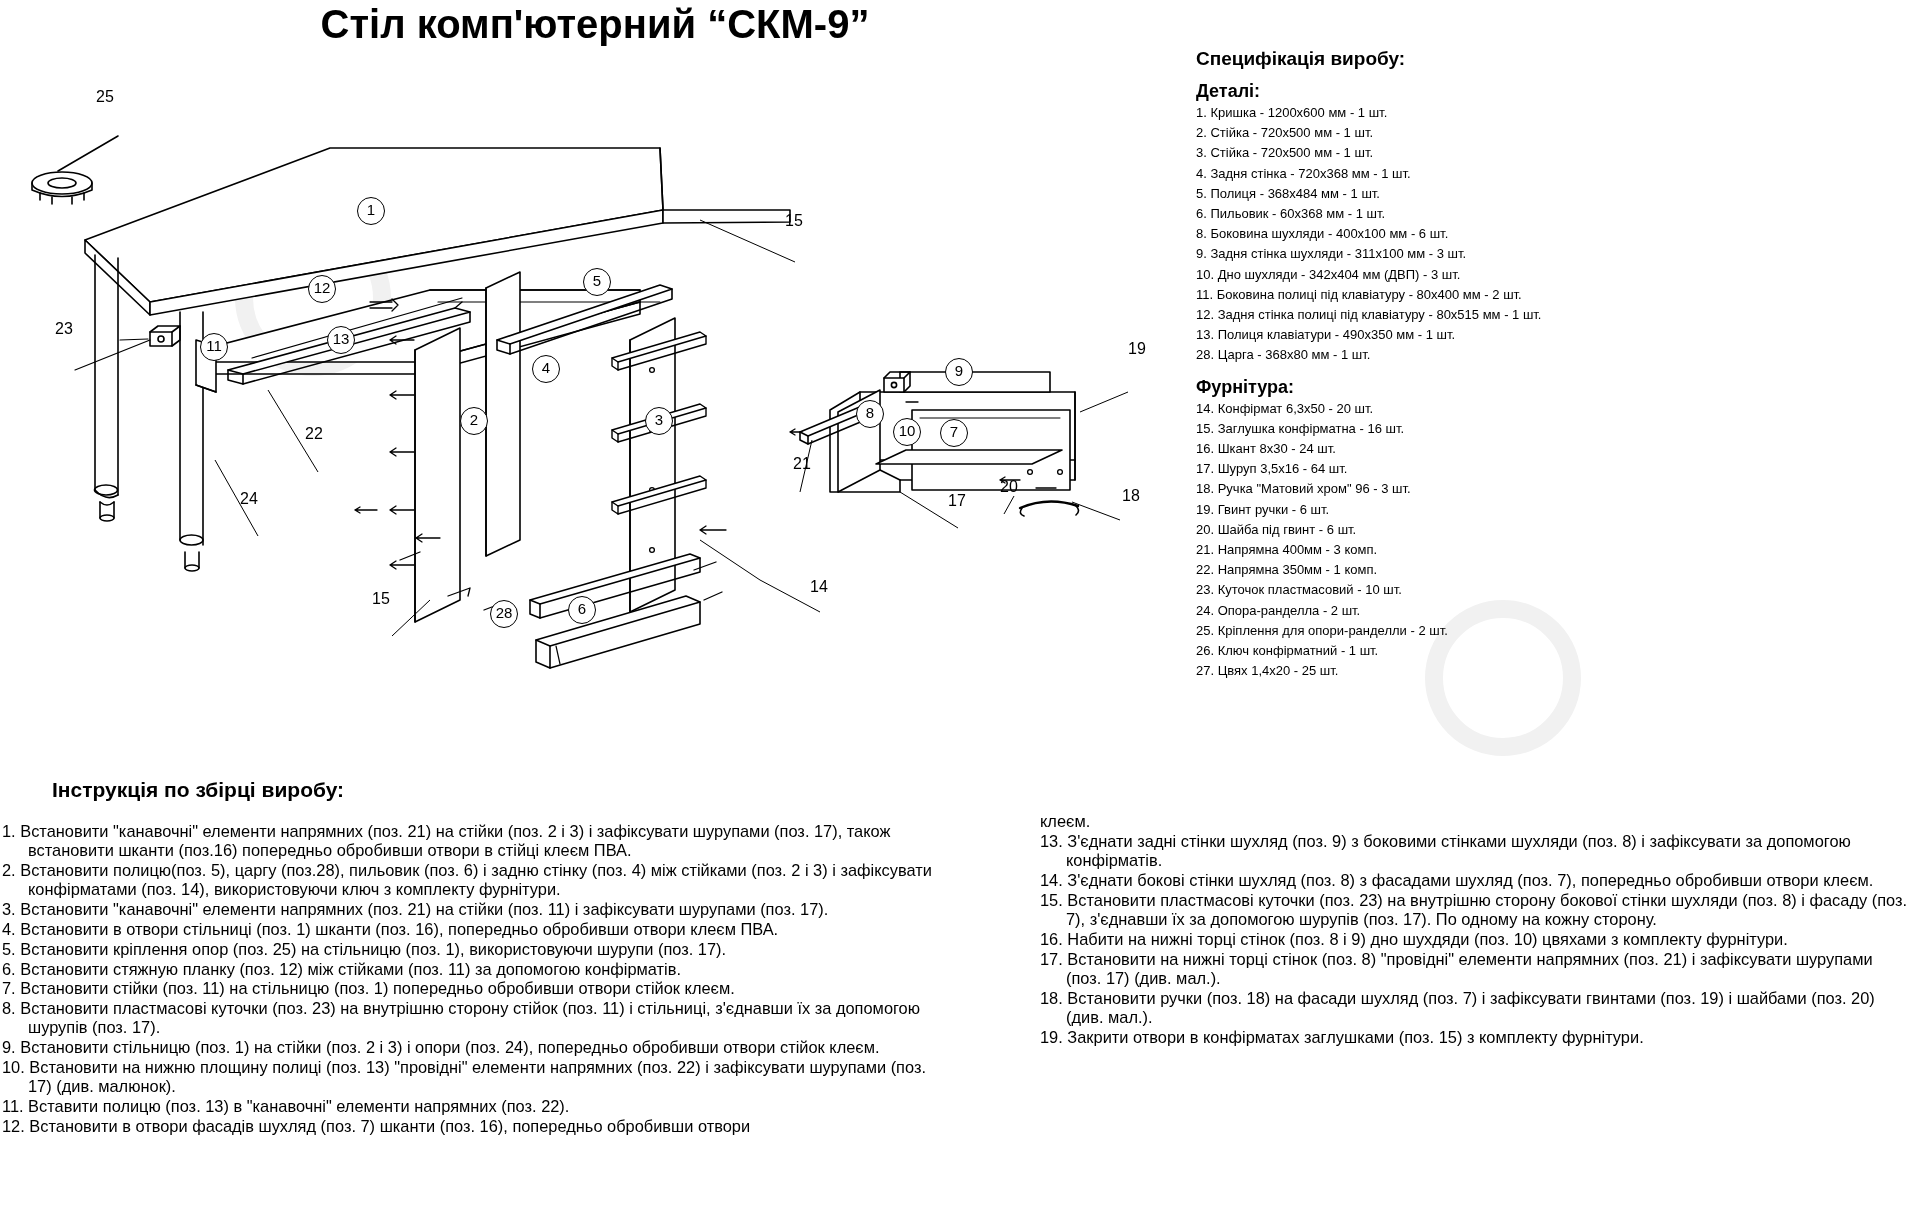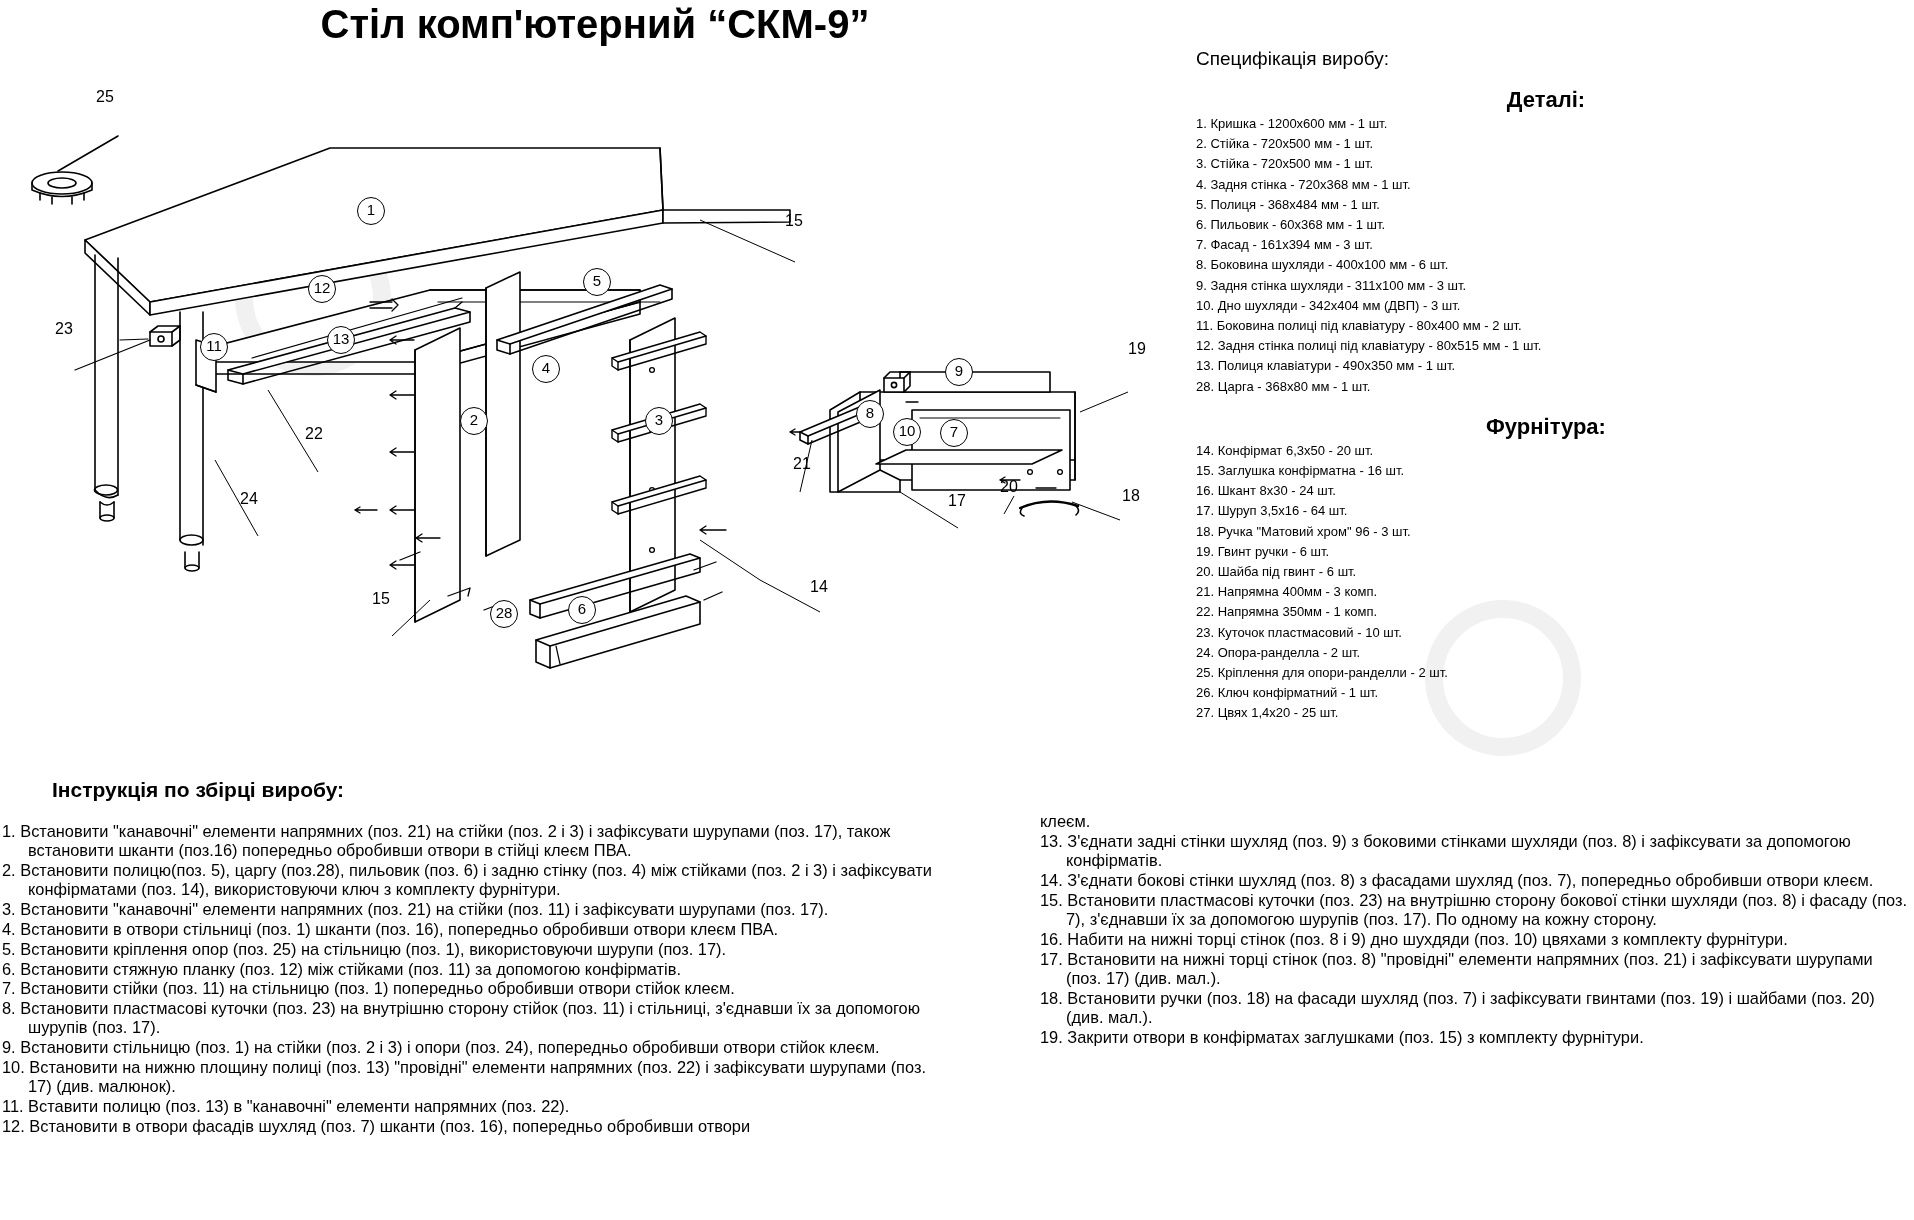--- a/index.html
+++ b/index.html
@@ -19,22 +19,22 @@
   
   .wm{position:absolute;color:#f0f0f0;font-size:200px;font-weight:bold;z-index:0;
       font-family:"Liberation Serif", serif;}
   .wm1{left:215px;top:205px;}
   .wm-ring{position:absolute;border:18px solid #f1f1f1;border-radius:50%;z-index:0;}
   .wm-r1{left:235px;top:220px;width:120px;height:120px;}
   .wm-r2{left:1425px;top:600px;width:120px;height:120px;}
 
   
   .spec{position:absolute;left:1196px;top:48px;width:700px;z-index:3;}
-  .spec h3{margin:0 0 1px 0;font-size:19px;font-weight:normal;}
-  .spec h4{margin:17px 0 1px 0;font-size:22px;font-weight:bold;text-align:center;}
+  .spec h3{margin:0 0 1px 0;font-size:19px;font-weight:bold;}
+  .spec h4{margin:11px 0 1px 0;font-size:18px;font-weight:bold;}
   .spec ul{list-style:none;margin:0;padding:0;}
   .spec li{font-size:13px;line-height:20.2px;white-space:nowrap;}
 
   
   .instr-title{position:absolute;left:52px;top:778px;font-size:21px;font-weight:bold;z-index:3;}
   .col{position:absolute;z-index:3;}
   .col-left{left:2px;top:822px;width:940px;}
   .col-right{left:1040px;top:812px;width:870px;}
   .col p{margin:0 0 0.5px 0;font-size:16.4px;line-height:19.3px;}
   .hang{padding-left:26px;text-indent:-26px;}
@@ -261,21 +261,20 @@
   <div class="spec">
     <h3>Специфікація виробу:</h3>
     <h4>Деталі:</h4>
     <ul>
       <li>1. Кришка - 1200х600 мм - 1 шт.</li>
       <li>2. Стійка - 720х500 мм - 1 шт.</li>
       <li>3. Стійка - 720х500 мм - 1 шт.</li>
       <li>4. Задня стінка - 720х368 мм - 1 шт.</li>
       <li>5. Полиця - 368х484 мм - 1 шт.</li>
       <li>6. Пильовик - 60х368 мм - 1 шт.</li>
-      <li>7. Фасад - 161х394 мм - 3 шт.</li>
       <li>8. Боковина шухляди - 400х100 мм - 6 шт.</li>
       <li>9. Задня стінка шухляди - 311х100 мм - 3 шт.</li>
       <li>10. Дно шухляди - 342х404 мм (ДВП) - 3 шт.</li>
       <li>11. Боковина полиці під клавіатуру - 80х400 мм - 2 шт.</li>
       <li>12. Задня стінка полиці під клавіатуру - 80х515 мм - 1 шт.</li>
       <li>13. Полиця клавіатури - 490х350 мм - 1 шт.</li>
       <li>28. Царга - 368х80 мм - 1 шт.</li>
     </ul>
     <h4>Фурнітура:</h4>
     <ul>

